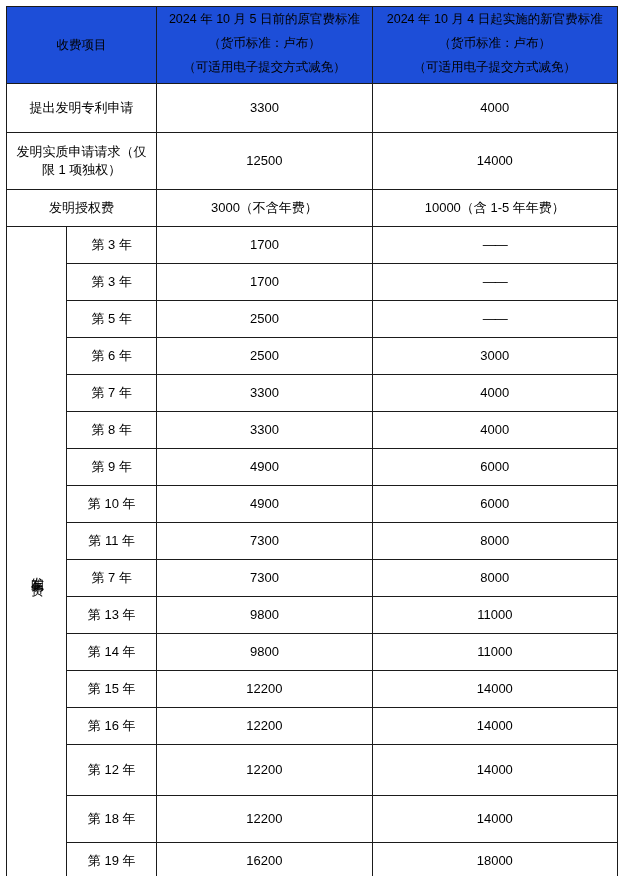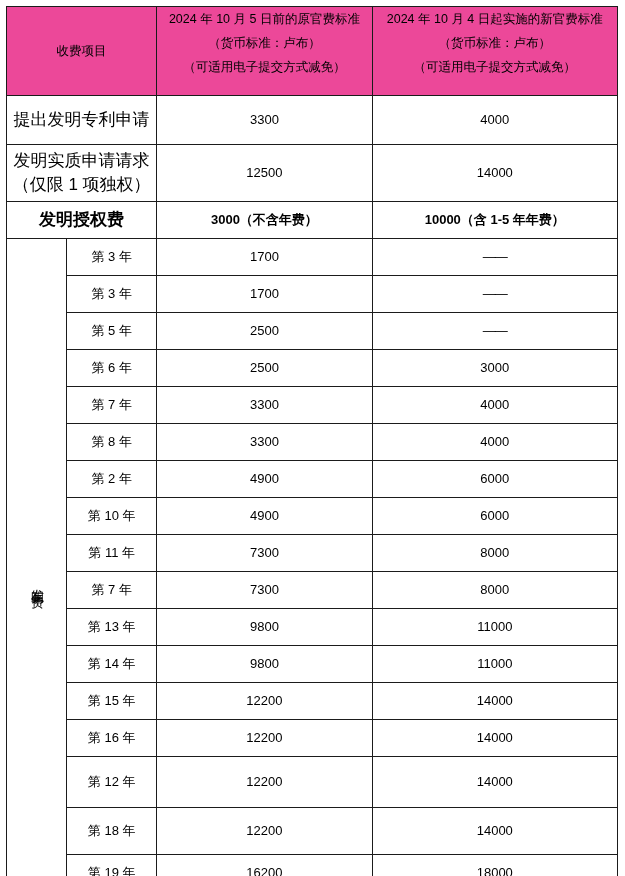--- a/index.html
+++ b/index.html
@@ -34,33 +34,33 @@
     vertical-align: middle;
     text-align: center;
     line-height: 1.45;
   }
   .col-item      { width: 60px; }
   .col-year      { width: 90px; }
   .col-old       { width: 215px; }
   .col-new       { width: 245px; }
 
   thead td {
-    background: #ec4899;
+    background: #1d4ed8;
     font-size: 12.5px;
     padding-top: 8px;
     padding-bottom: 8px;
   }
   .hdr-lines div { margin: 6px 0; }
   .hdr-lines div:first-child { margin-top: 0; }
-  .hdr-lines div:last-child { margin-bottom: 16px; }
+  .hdr-lines div:last-child { margin-bottom: 4px; }
 
   .item-cell {
     text-align: left;
     padding-left: 6px;
-    font-size: 17px;
+    font-size: 13px;
   }
   .vert-label {
     writing-mode: vertical-rl;
     text-orientation: upright;
     letter-spacing: 2px;
     line-height: 1.15;
     display: inline-block;
     font-size: 13px;
   }
   .vcell {
@@ -68,21 +68,21 @@
     padding: 0;
   }
   .dash {
     letter-spacing: -1px;
   }
   .tall-17 td { height: 44px; }
   .tall-18 td { height: 40px; }
   .row-std td { height: 30px; }
   .row-h1 td { height: 42px; }
   .row-h2 td { height: 50px; }
-  .row-h3 td { height: 30px; font-weight: bold; }
+  .row-h3 td { height: 30px; }
 </style>
 </head>
 <body>
 
 <div class="sheet">
   <table class="fee-table">
     <colgroup>
       <col class="col-item">
       <col class="col-year">
       <col class="col-old">
@@ -149,21 +149,21 @@
         <td>第 7 年</td>
         <td>3300</td>
         <td>4000</td>
       </tr>
       <tr class="row-std">
         <td>第 8 年</td>
         <td>3300</td>
         <td>4000</td>
       </tr>
       <tr class="row-std">
-        <td>第 2 年</td>
+        <td>第 9 年</td>
         <td>4900</td>
         <td>6000</td>
       </tr>
       <tr class="row-std">
         <td>第 10 年</td>
         <td>4900</td>
         <td>6000</td>
       </tr>
       <tr class="row-std">
         <td>第 11 年</td>

